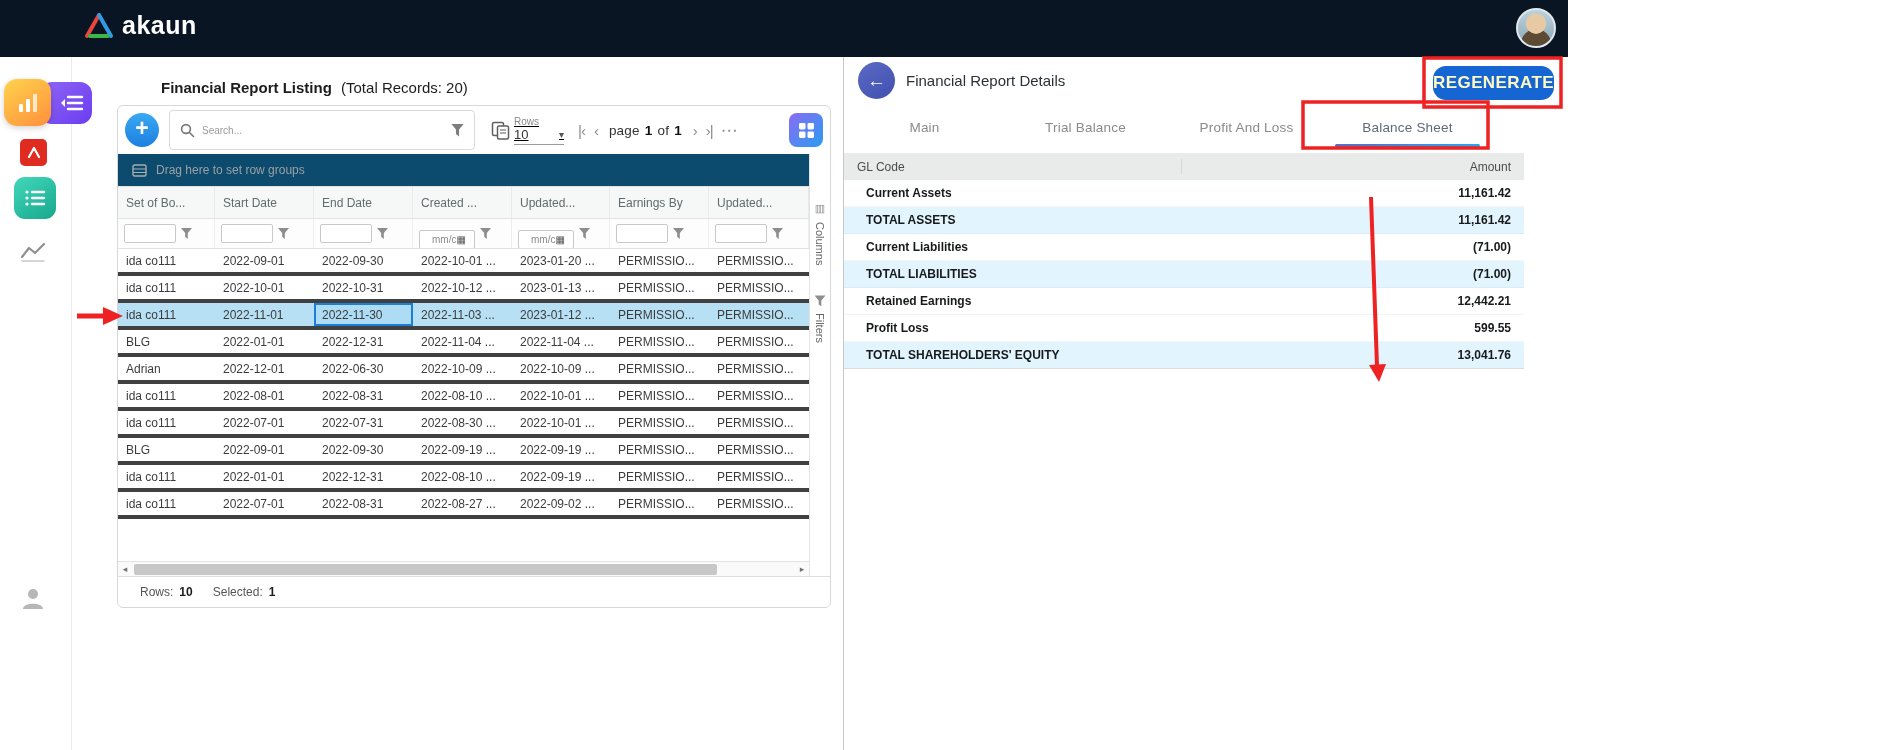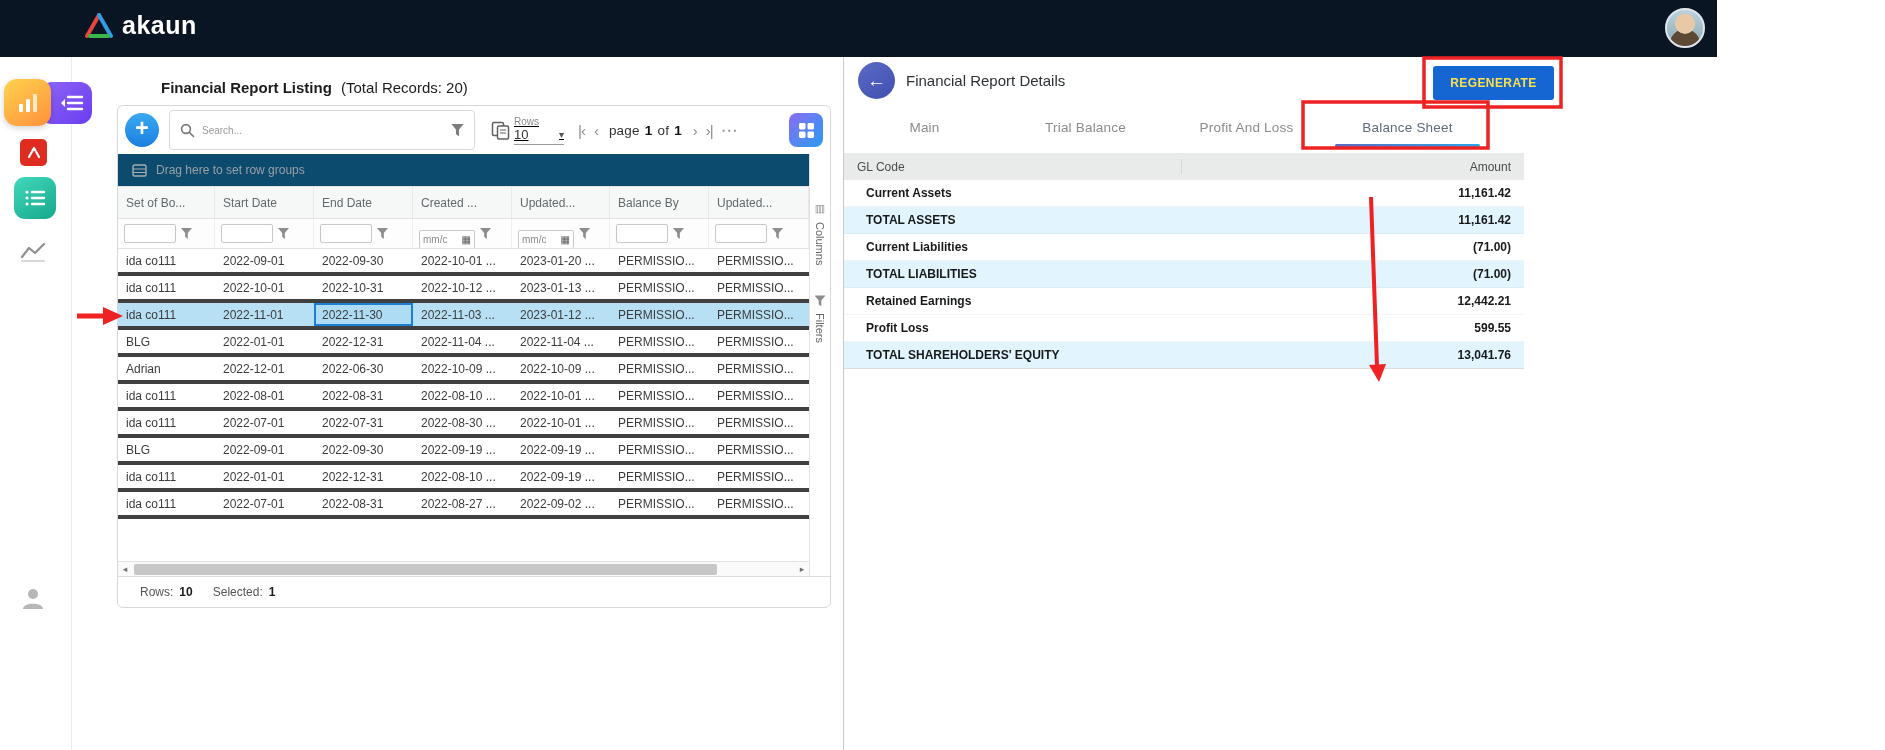--- a/index.html
+++ b/index.html
@@ -1,21 +1,21 @@
 <!DOCTYPE html>
 <html><head>
 <meta charset="utf-8">
 <style>
   * { margin:0; padding:0; box-sizing:border-box; }
   html,body { width:1885px; height:750px; }
   body { font-family:"Liberation Sans", sans-serif; background:#ffffff; overflow:hidden; }
   .app { position:relative; width:1885px; height:750px; background:#fff; }
 
   
-  .topbar { position:absolute; left:0; top:0; width:1717px; height:57px; background:#0a1524; z-index:5; }
+  .topbar { position:absolute; left:0; top:0; width:1568px; height:57px; background:#0a1524; z-index:5; }
   .brand { position:absolute; left:84px; top:11px; display:flex; align-items:center; gap:8px; cursor:pointer; }
   .brand-text { color:#ffffff; font-size:25px; font-weight:bold; letter-spacing:.5px; }
   .avatar { position:absolute; right:12px; top:8px; width:40px; height:40px; border-radius:50%;
             background: radial-gradient(circle at 50% 38%, #e7c9a5 0 34%, rgba(0,0,0,0) 36%),
                         radial-gradient(circle at 50% 95%, #5c4a35 0 38%, rgba(0,0,0,0) 40%),
                         linear-gradient(180deg,#bcd3dd 0%, #8aa7b5 100%);
             border:2px solid #dfe6ec; }
 
   
   .rail { position:absolute; left:0; top:57px; width:72px; height:693px; background:#fff; border-right:1px solid #ececec; z-index:2; }
@@ -72,21 +72,21 @@
   .rowgroup-bar { height:33px; background:#0c4a6e; border-bottom:1px solid #e2e2e2; display:flex; align-items:center; gap:9px; padding:0 14px; flex:0 0 auto; }
   .rowgroup-bar .hint { font-size:12px; color:#9aa0a3; }
 
   .gcols { display:grid; grid-template-columns:97px 99px 99px 99px 98px 99px 1fr; }
   .ghead { height:32px; background:#f6f7f7; border-bottom:1px solid #e2e2e2; flex:0 0 auto; }
   .ghead .hcell { display:flex; align-items:center; padding-left:8px; font-size:12px; color:#616a6d; border-right:1px solid #e9e9e9; overflow:hidden; white-space:nowrap; cursor:pointer; }
   .gfilter { height:30px; background:#fdfdfd; border-bottom:1px solid #e2e2e2; flex:0 0 auto; }
   .gfilter .fcell { display:flex; align-items:center; gap:5px; padding-left:6px; border-right:1px solid #eeeeee; overflow:hidden; }
   .flt { width:52px; height:19px; border:1px solid #c9c9c9; border-radius:2px; font-size:11px; padding:0 3px; outline:none; font-family:"Liberation Sans",sans-serif;}
   .flt-date { width:56px; height:19px; border:1px solid #c9c9c9; border-radius:2px; font-size:10px; color:#8a8a8a;
-              display:flex; align-items:center; justify-content:space-between; padding:0 3px; cursor:pointer; background:#fff;margin-top:12px; }
+              display:flex; align-items:center; justify-content:space-between; padding:0 12px; cursor:pointer; background:#fff;margin-top:12px; }
   .flt-date .cal { font-size:10px; color:#555; }
 
   .grid-rows { flex:0 0 auto; }
   .grid-row { height:27px; border-bottom:4px solid #404040; cursor:pointer; background:#fff; }
   .grid-row .cell { display:flex; align-items:center; padding-left:8px; font-size:12px; color:#3b3b3b; white-space:nowrap; overflow:hidden; }
   .grid-row.selected { background:#b7e0f5; }
   .grid-row.selected .cell.focus { box-shadow:inset 0 0 0 2px #1b7fd4; background:#aedcf4; }
   .grid-spacer { flex:1; }
   .hscroll { flex:0 0 15px; border-top:1px solid #e2e2e2; background:#fafafa; display:flex; align-items:center; }
   .hscroll .arr { width:14px; text-align:center; font-size:9px; color:#707070; cursor:pointer; }
@@ -95,22 +95,22 @@
 
   .list-footer { height:31px; border-top:1px solid #dedede; display:flex; align-items:center; gap:6px; padding-left:22px; font-size:12px; color:#555; flex:0 0 auto; }
   .list-footer b { color:#1c1c1c; margin-right:14px; }
 
   
   .details-panel { position:absolute; left:843px; top:57px; width:1042px; height:693px; background:#fff; border-left:1px solid #c9c9c9; }
   .btn-back { position:absolute; left:14px; top:5px; width:37px; height:37px; border-radius:50%;
               background:linear-gradient(145deg,#5b6ac4,#4150b0); color:#fff; display:flex; align-items:center; justify-content:center;
               font-size:19px; cursor:pointer; }
   .details-title { position:absolute; left:62px; top:15px; font-size:15px; color:#2b3136; }
-  .btn-regenerate { position:absolute; left:589px; top:9px; width:121px; height:34px; background:#1565d2; border-radius:3px;
-                    color:#fde047; font-size:12px; font-weight:bold; letter-spacing:.4px; display:flex; align-items:center; justify-content:center; cursor:pointer; }
+  .btn-regenerate { position:absolute; left:589px; top:9px; width:121px; height:34px; background:#1565d2; border-radius:13px;
+                    color:#fef9c3; font-size:17px; font-weight:bold; letter-spacing:.4px; display:flex; align-items:center; justify-content:center; cursor:pointer; }
 
   .dtabs { position:absolute; left:0; top:51px; width:660px; height:39px; display:flex; }
   .dtab { width:161px; height:39px; display:flex; align-items:center; justify-content:center; font-size:13.5px; color:#8b8b8b; cursor:pointer; position:relative; letter-spacing:.2px; }
   .dtab.active { color:#5f6b7a; }
   .dtab.active .ink { position:absolute; left:8px; right:8px; bottom:0; height:3px; background:linear-gradient(90deg,#5c6bc0,#2aa6ef); border-radius:2px; }
 
   .gl-table { position:absolute; left:0; top:96px; width:680px; }
   .gl-head { height:27px; background:#e9ebeb; display:flex; align-items:center; font-size:12px; color:#4c4c4c; position:relative; }
   .gl-head .h-gl { padding-left:13px; }
   .gl-head .h-amt { margin-left:auto; padding-right:13px; }
@@ -265,21 +265,21 @@
             </svg>
             <span class="hint">Drag here to set row groups</span>
           </div>
 
           <div class="ghead gcols">
             <div class="hcell">Set of Bo...</div>
             <div class="hcell">Start Date</div>
             <div class="hcell">End Date</div>
             <div class="hcell">Created ...</div>
             <div class="hcell">Updated...</div>
-            <div class="hcell">Balance By</div>
+            <div class="hcell">Earnings By</div>
             <div class="hcell">Updated...</div>
           </div>
 
           <div class="gfilter gcols">
             <div class="fcell">
                 <input class="flt" style="">
                 <span class="funnel small"></span>
               </div>
             <div class="fcell">
                 <input class="flt" style="">

